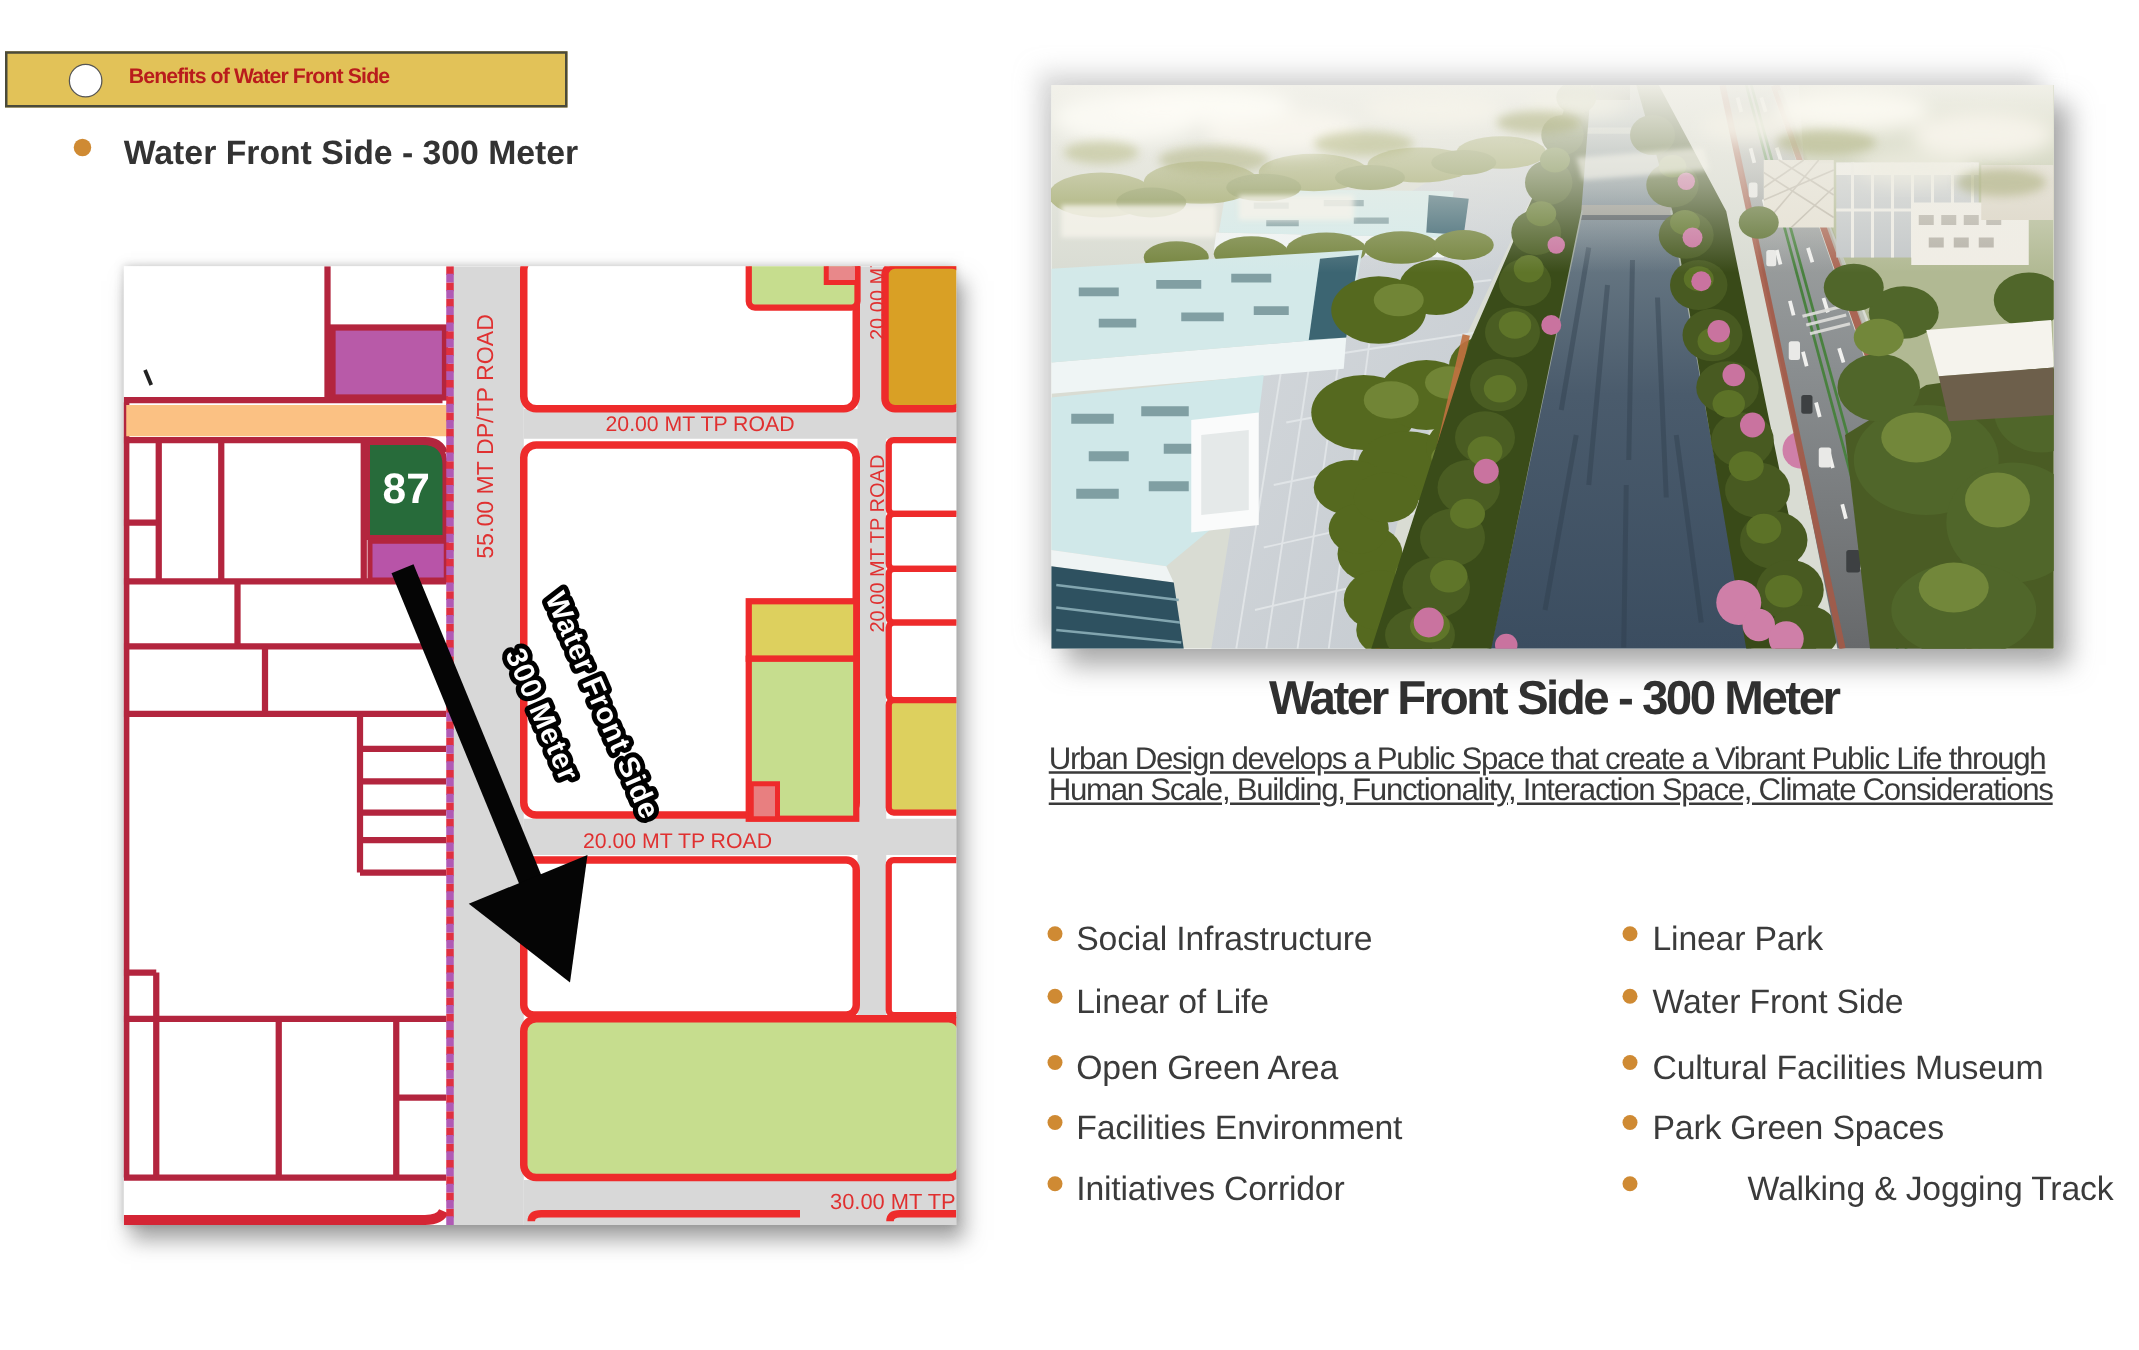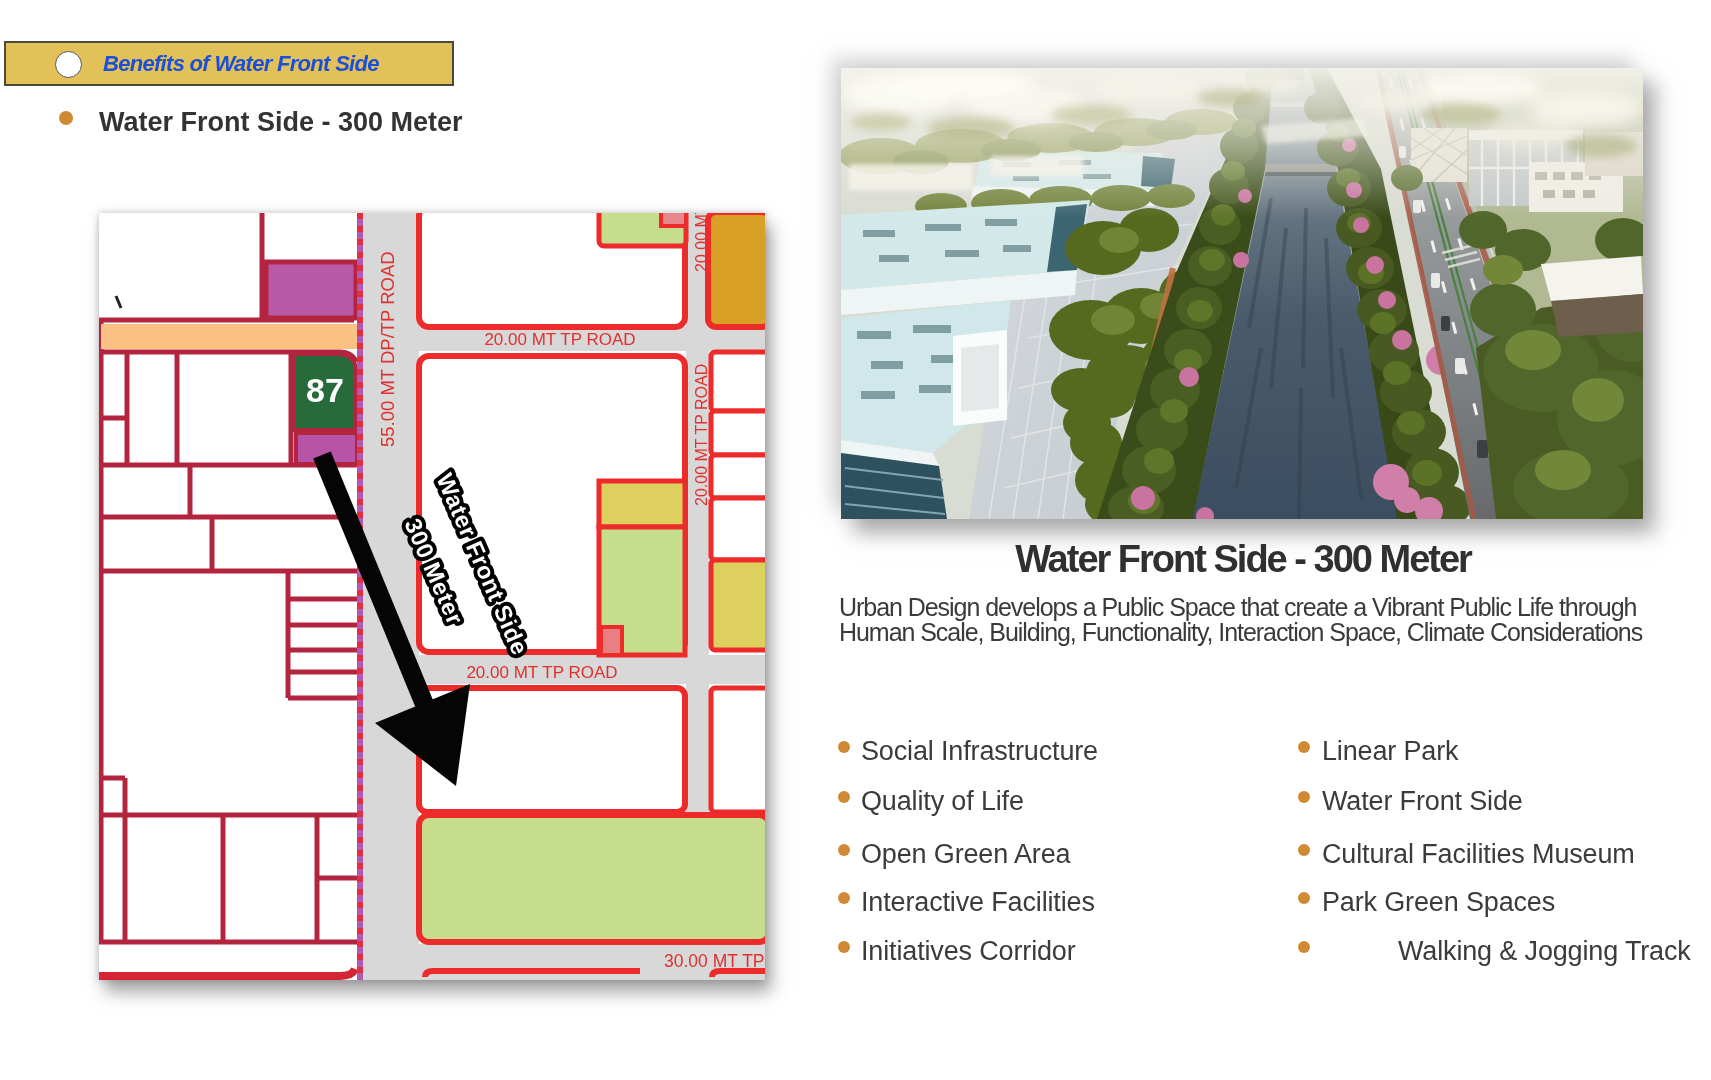--- a/index.html
+++ b/index.html
@@ -2,30 +2,30 @@
 <html><head>
 <meta charset="utf-8">
 <style>
   html,body{margin:0;padding:0;}
   body{width:1711px;height:1080px;position:relative;background:#ffffff;overflow:hidden;
        font-family:"Liberation Sans", sans-serif;}
   .banner{position:absolute;left:4px;top:41px;width:450px;height:45px;background:#e2c258;
           border:2px solid #4a4a3a;box-sizing:border-box;}
   .banner .circ{position:absolute;left:49px;top:8px;width:27px;height:27px;border-radius:50%;
           background:#ffffff;border:1.5px solid #555;box-sizing:border-box;}
-  .banner .txt{position:absolute;left:97px;top:8px;font-size:22px;font-weight:bold;color:#1d4ed8;letter-spacing:-0.7px;font-style:italic;}
+  .banner .txt{position:absolute;left:97px;top:8px;font-size:17px;font-weight:bold;color:#b91c1c;letter-spacing:-0.7px;}
   .bullet1{position:absolute;left:99px;top:107px;font-size:27px;font-weight:bold;color:#333;}
   .bullet1 .dot{position:absolute;left:-40px;top:4px;width:14px;height:14px;border-radius:50%;background:#cf8a33;}
   .mapwrap{position:absolute;left:99px;top:213px;width:666px;height:767px;background:#ffffff;
            box-shadow:6px 12px 16px rgba(90,90,90,.55), 0 0 7px rgba(140,140,140,.5);}
   .photowrap{position:absolute;left:841px;top:68px;width:802px;height:451px;
            box-shadow:12px 14px 20px rgba(100,100,100,.55), -10px -10px 18px rgba(175,175,175,.5);}
   .h2{position:absolute;left:842px;top:538px;width:802px;text-align:center;font-size:38px;
       font-weight:bold;color:#303030;letter-spacing:-2px;}
-  .para{position:absolute;left:839px;top:595px;width:860px;font-size:25px;color:#3a3a3a;line-height:24.5px;letter-spacing:-1.05px;}
+  .para{position:absolute;left:839px;top:595px;width:860px;font-size:25px;color:#3a3a3a;line-height:24.5px;letter-spacing:-1.05px;text-decoration:underline;}
   .list{position:absolute;font-size:27px;color:#3b3b3b;letter-spacing:-0.15px;}
   .list div{position:absolute;white-space:nowrap;text-align:center;}
   .list .dt{position:absolute;width:12px;height:12px;border-radius:50%;background:#cf8a33;}
 </style>
 </head>
 <body>
   <div class="banner">
     <span class="circ"></span>
     <span class="txt">Benefits of Water Front Side</span>
   </div>
@@ -462,23 +462,23 @@
       <polygon points="420,58 522,50 527,68 425,76" opacity="0.65"></polygon>
     </g>
   </svg>
   </div>
 
   <div class="h2">Water Front Side - 300 Meter</div>
   <div class="para">Urban Design develops a Public Space that create a Vibrant Public Life through<br>Human Scale, Building, Functionality, Interaction Space, Climate Considerations</div>
 
   <div class="list">
     <div style="left:861px;top:736px">Social Infrastructure</div>
-    <div style="left:861px;top:786px">Quality of Life</div>
+    <div style="left:861px;top:786px">Linear of Life</div>
     <div style="left:861px;top:839px">Open Green Area</div>
-    <div style="left:861px;top:887px">Interactive Facilities</div>
+    <div style="left:861px;top:887px">Facilities Environment</div>
     <div style="left:861px;top:936px">Initiatives Corridor</div>
     <div style="left:1322px;top:736px">Linear Park</div>
     <div style="left:1322px;top:786px">Water Front Side</div>
     <div style="left:1322px;top:839px">Cultural Facilities Museum</div>
     <div style="left:1322px;top:887px">Park Green Spaces</div>
     <div style="left:1398px;top:936px">Walking &amp; Jogging Track</div>
     <span class="dt" style="left:838px;top:741px"></span>
     <span class="dt" style="left:838px;top:791px"></span>
     <span class="dt" style="left:838px;top:844px"></span>
     <span class="dt" style="left:838px;top:892px"></span>

